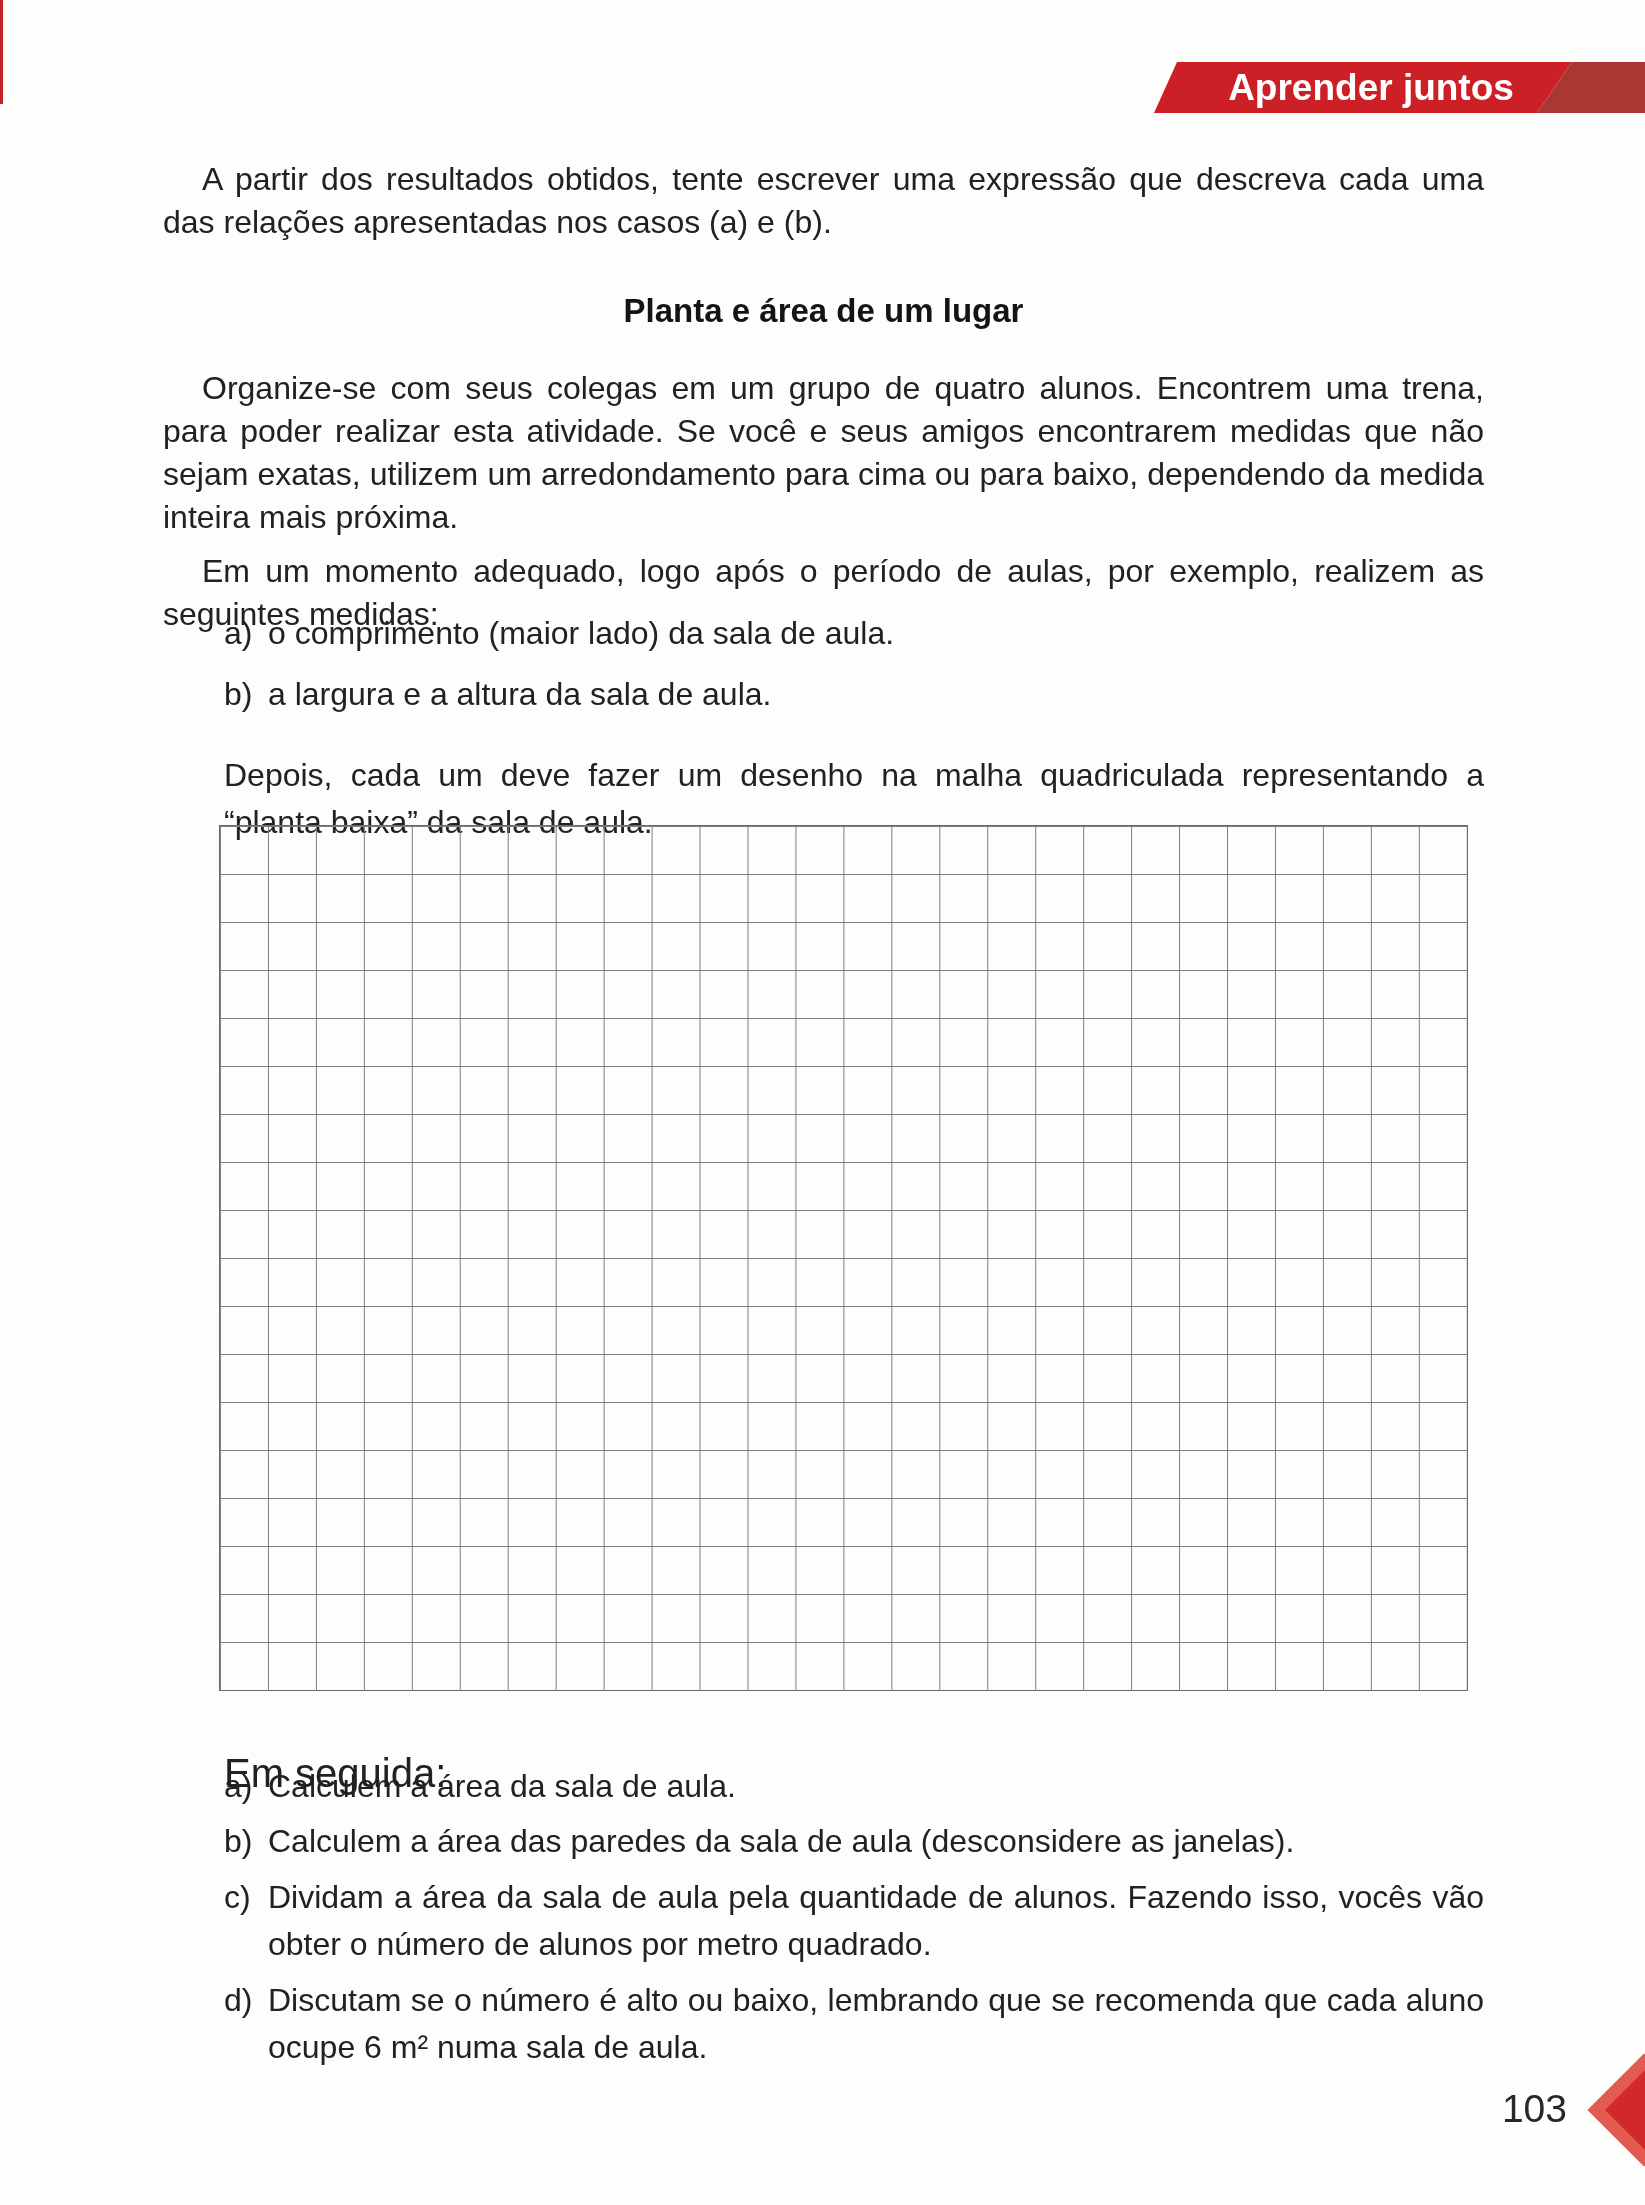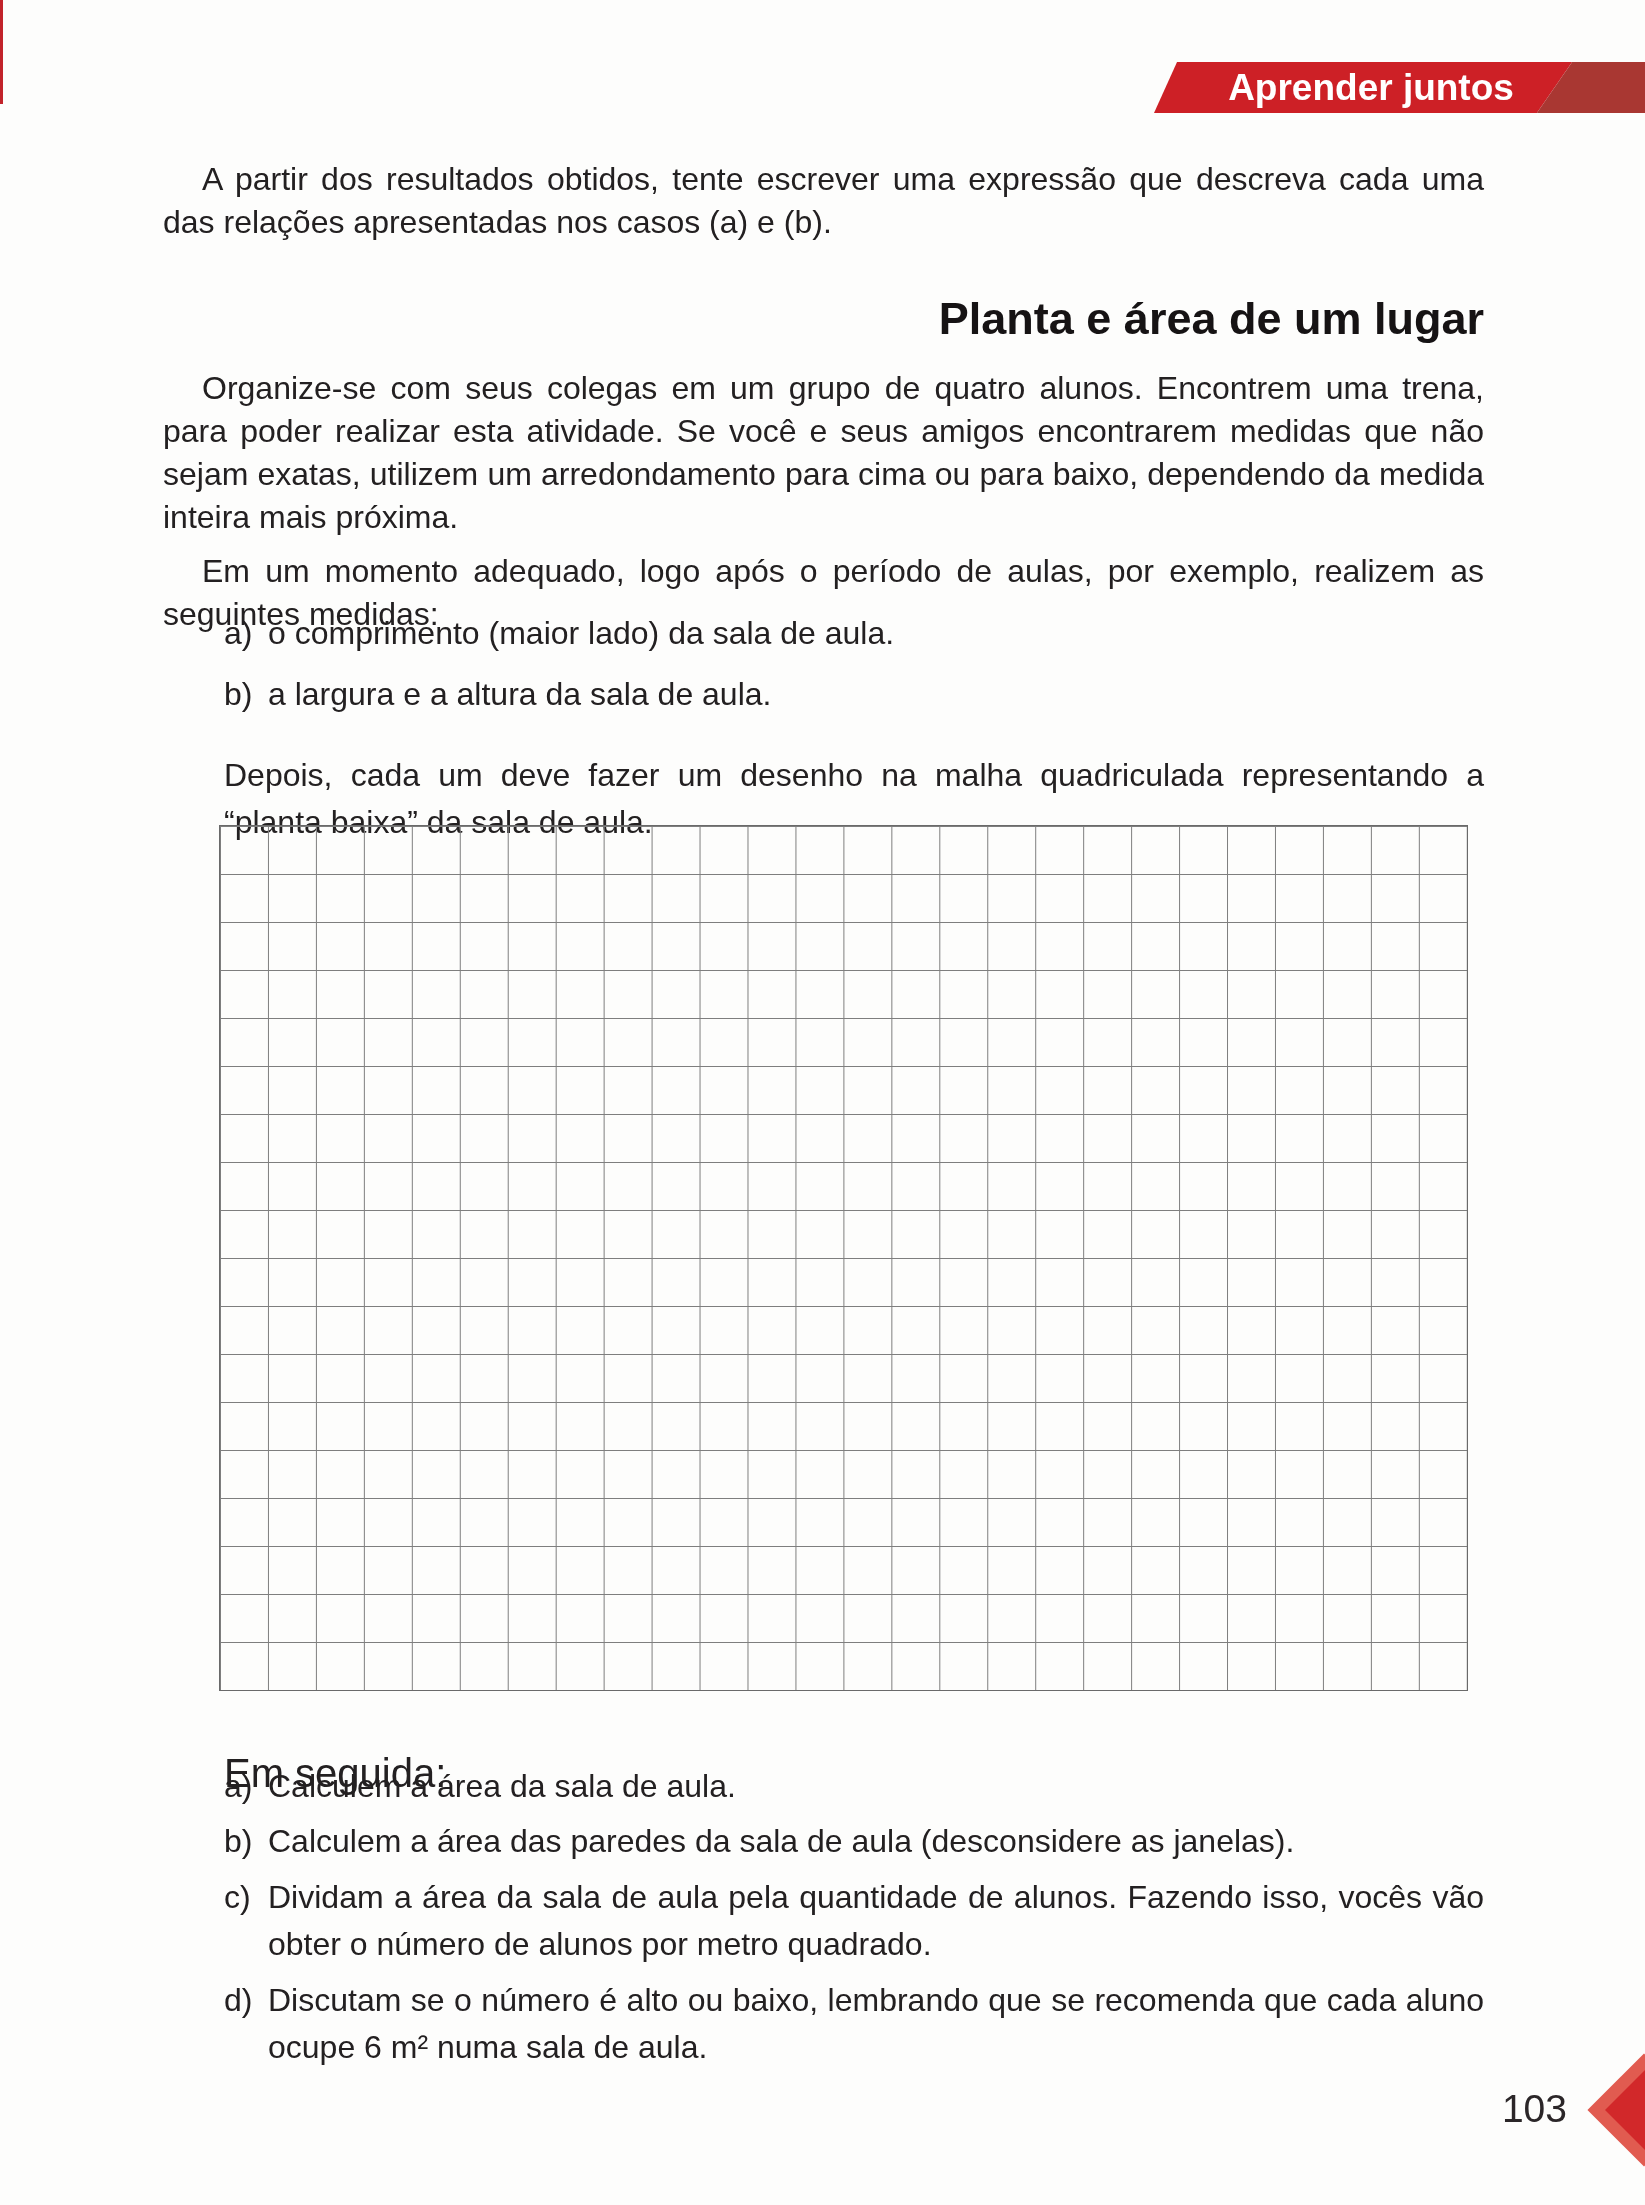--- a/index.html
+++ b/index.html
@@ -21,22 +21,22 @@
   }
   
   .para{
     left:163px;width:1321px;font-size:32px;line-height:43px;
     text-align:justify;text-justify:inter-word;
   }
   .indent{text-indent:39px;}
   .p-intro{top:152px;margin-top:6px;}
   .heading{
     left:163px;top:262px;width:1321px;
-    font-size:45px;line-height:54px;font-weight:bold;color:#161314;
-    text-align:right;
+    font-size:33px;line-height:54px;font-weight:bold;color:#161314;
+    text-align:center;
   }
   .p-organize{top:335px;}
   .p-momento{top:518px;}
   .list-item{
     left:224px;width:1260px;font-size:32px;line-height:43px;
     display:flex;align-items:flex-start;
   }
   .list-item .marker{flex:0 0 44px;}
   .list-item .txt{flex:1 1 auto;text-align:justify;}
   .li-a{top:612px;}

